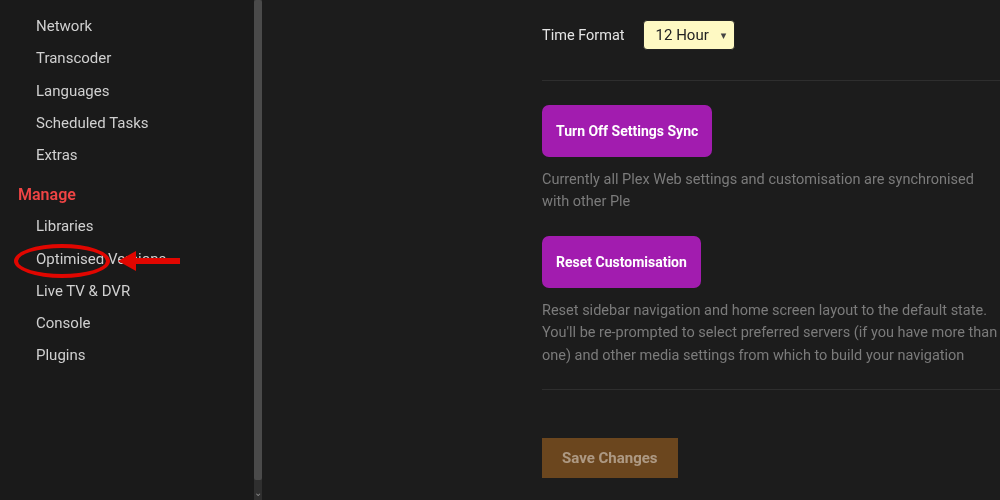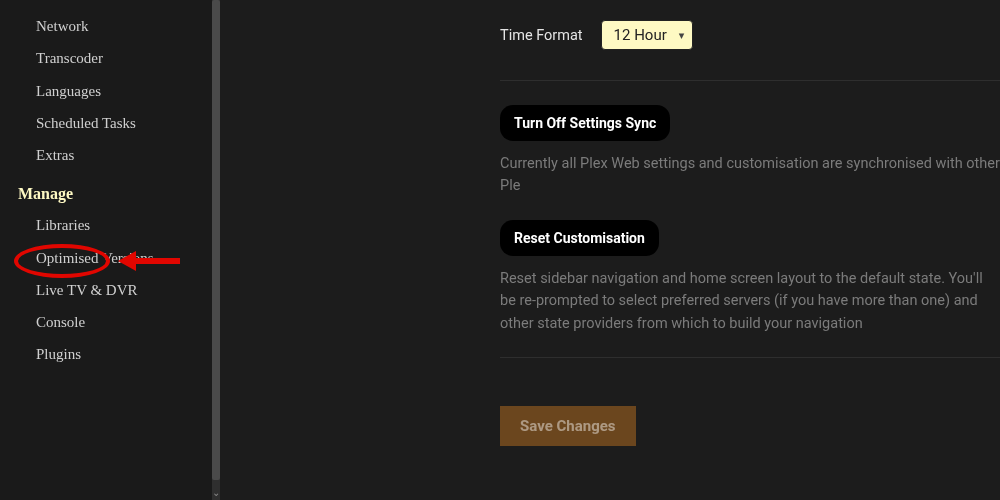--- a/index.html
+++ b/index.html
@@ -11,41 +11,40 @@
     height: 500px;
     overflow: hidden;
     position: relative;
   }
   .page {
     display: flex;
     width: 100%;
     height: 100%;
   }
   .sidebar {
-    width: 220px;
+    width: 262px;
     background: #1a1a1a;
     height: 100%;
     position: relative;
     padding-top: 10px;
-    font-family: Liberation Serif, serif;
   }
   .sidebar-inner {
     padding-left: 2px;
   }
   .sidebar-item {
     padding: 6px 0 6px 34px;
     font-size: 15px;
     color: #d0d0d0;
     cursor: pointer;
     line-height: 1.35;
   }
   .sidebar-heading {
     padding: 14px 0 6px 16px;
     font-size: 16px;
-    color: #fef9c3;
+    color: #ef4444;
     font-weight: 600;
   }
   .scrollbar-track {
     position: absolute;
     top: 0;
     right: 0;
     width: 8px;
     height: 100%;
     background: #2f2f2f;
   }
@@ -98,26 +97,26 @@
     border: 1px solid #222;
     height: 30px;
   }
   .chev { font-size: 11px; color: #444; }
   .divider {
     border-top: 1px solid #2e2e2e;
     margin-bottom: 24px;
   }
   .btn-grey {
     display: inline-block;
-    background: #000000;
+    background: #a21caf;
     color: #fff;
     font-weight: 700;
     font-size: 14px;
-    padding: 10px 14px;
-    border-radius: 13px;
+    padding: 18px 14px;
+    border-radius: 7px;
     cursor: pointer;
     margin-bottom: 12px;
   }
   .desc {
     font-size: 14.5px;
     color: #7b7b7b;
     line-height: 1.55;
     margin-bottom: 22px;
   }
   .btn-save {
@@ -201,21 +200,21 @@
         <span class="chev">▾</span>
       </div>
     </div>
 
     <div class="divider"></div>
 
     <div class="btn-grey"><span>Turn Off Settings Sync</span></div>
     <div class="desc">Currently all Plex Web settings and customisation are synchronised with other Ple</div>
 
     <div class="btn-grey"><span>Reset Customisation</span></div>
-    <div class="desc">Reset sidebar navigation and home screen layout to the default state. You'll be re-prompted to select preferred servers (if you have more than one) and other state providers from which to build your navigation</div>
+    <div class="desc">Reset sidebar navigation and home screen layout to the default state. You'll be re-prompted to select preferred servers (if you have more than one) and other media settings from which to build your navigation</div>
 
     <div class="divider"></div>
 
     <div class="btn-save"><span>Save Changes</span></div>
   </div>
 </div>
 
 <div class="anno-circle"></div>
 <div class="anno-arrow">
   <div class="anno-arrow-head"></div>

